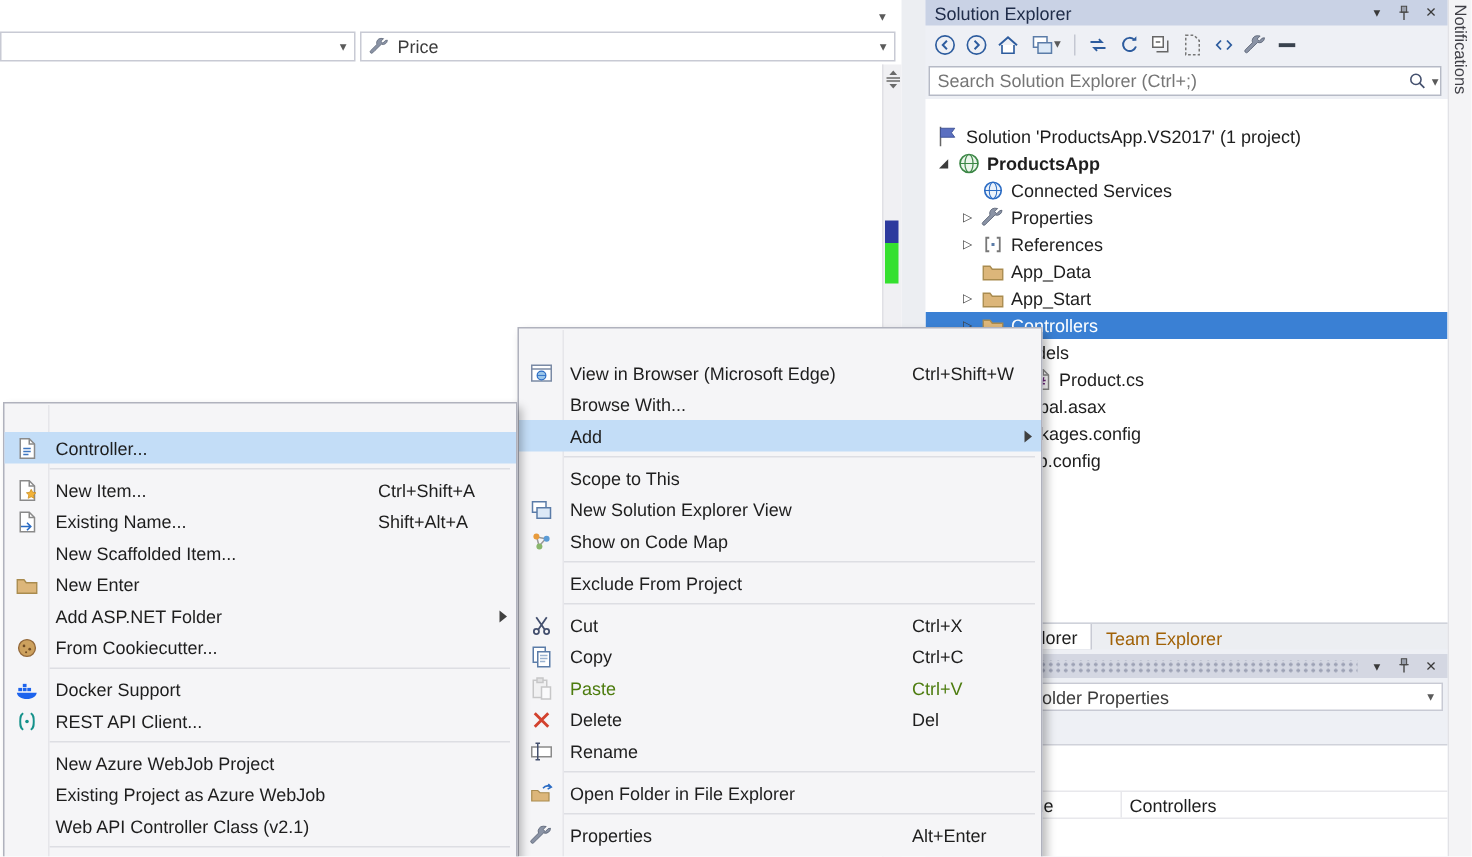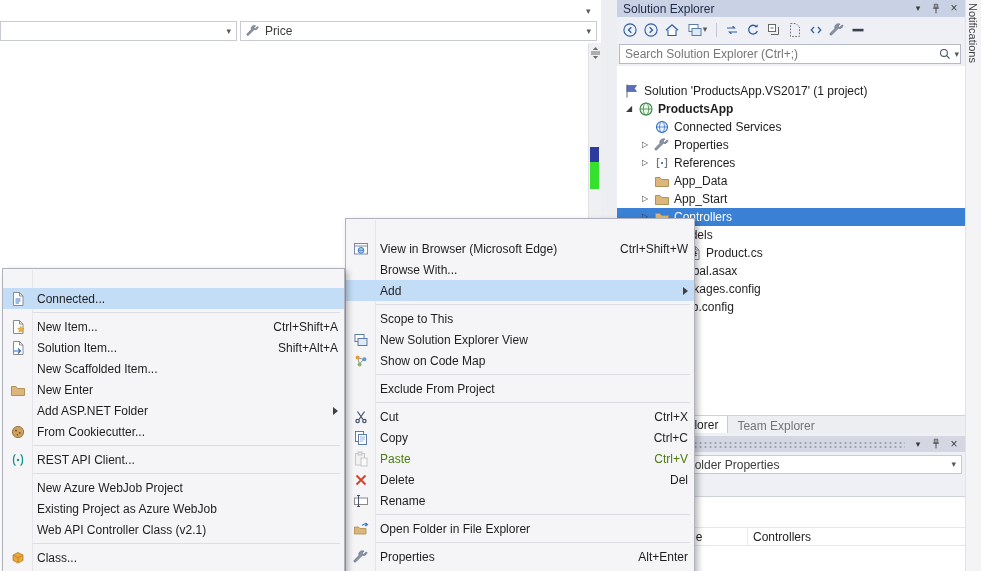--- a/index.html
+++ b/index.html
@@ -38,21 +38,21 @@
   .trow{height:18px;display:flex;align-items:center;white-space:nowrap;}
   .trow .exp{width:16px;flex:0 0 16px;text-align:center;font-size:8px;color:#3c3c3c;line-height:18px;}
   .trow .ticon{width:18px;flex:0 0 18px;display:flex;justify-content:center;}
   .trow .tlabel{margin-left:3px;}
   .ind0{padding-left:6px;} .ind1{padding-left:4px;} .ind2{padding-left:20px;} .ind3{padding-left:52px;}
   .trow.bold .tlabel{font-weight:bold;}
   .trow.sel{background:#3a80d4;color:#fff;}
 
   
   .tabstrip{left:617px;top:415px;width:348px;height:18px;border-top:1px solid #cfd2da;display:flex;align-items:stretch;background:#eceef2;}
-  .tab{padding:1px 9px 0 9px;display:flex;align-items:center;color:#737373;}
+  .tab{padding:1px 9px 0 9px;display:flex;align-items:center;color:#a16207;}
   .tab.active{background:#fff;border-left:1px solid #c8cad4;border-right:1px solid #c8cad4;border-bottom:1px solid #c8cad4;color:#1e1e1e;}
 
   
   .props{left:617px;top:433px;width:348px;height:138px;background:#eef0f5;}
   .propcaption{position:absolute;left:0;top:3px;width:100%;height:16px;display:flex;align-items:center;background:#d4d7e2;}
   .propcaption .ttl{padding-left:5px;color:#2a2a2a;white-space:nowrap;}
   .gripdots{flex:1;height:9px;margin:0 6px;
             background-image:radial-gradient(circle,#9da2b5 1px,transparent 1.2px);
             background-size:5px 4px;background-position:0 1px;}
   .objcombo{position:absolute;left:3px;top:22px;width:342px;height:19px;}
@@ -60,21 +60,21 @@
   .prow{position:absolute;left:0;top:30px;width:100%;height:19px;display:flex;border-top:1px solid #e8e8ec;border-bottom:1px solid #e8e8ec;box-sizing:border-box;align-items:center;}
   .prow .pname{width:131px;flex:0 0 131px;padding-left:16px;box-sizing:border-box;border-right:1px solid #e8e8ec;height:100%;display:flex;align-items:center;}
   .prow .pval{padding-left:5px;}
 
   
   .menu{background:#f5f5f7;border:1px solid #b0b2bd;box-shadow:3px 3px 6px rgba(0,0,0,.28);padding:19px 0;box-sizing:border-box;z-index:10;}
   .menu .vline{position:absolute;left:29px;top:1px;bottom:1px;width:1px;background:#e6e6ea;}
   .mi{height:21px;display:flex;align-items:center;padding-right:6px;position:relative;}
   .mi .ic{width:30px;flex:0 0 30px;display:flex;justify-content:center;}
   .mi .lbl{margin-left:4px;flex:1;white-space:nowrap;}
-  .mi .sc{white-space:nowrap;text-align:right;}
+  .mi .sc{white-space:nowrap;text-align:left;}
   .m-main .sc{width:80px;flex:0 0 80px;}
   .m-sub  .sc{width:86px;flex:0 0 86px;}
   .mi .subarw{position:absolute;right:6px;top:7px;width:0;height:0;border-left:5px solid #404040;border-top:4px solid transparent;border-bottom:4px solid transparent;}
   .mi.hl{background:#c3ddf7;}
   .mi.dis .lbl,.mi.dis .sc{color:#4d7c0f;}
   .mi.dis .ic svg{opacity:.5;}
   .msep{height:1px;background:#dddee3;margin:3px 4px 3px 30px;}
 </style>
 </head>
 <body>
@@ -637,40 +637,40 @@
 
   <div class="abs menu m-sub" style="left:2px;top:268px;width:343px;">
     <div class="vline"></div>
 
     <div class="mi hl">
       <span class="ic">
           <svg class="i16">
             <use href="#s-pagelines"></use>
           </svg>
         </span>
-      <span class="lbl">Connected...</span>
+      <span class="lbl">Controller...</span>
       <span class="sc"></span>
     </div>
     <div class="msep"></div>
     <div class="mi">
       <span class="ic">
           <svg class="i16">
             <use href="#s-star"></use>
           </svg>
         </span>
       <span class="lbl">New Item...</span>
       <span class="sc">Ctrl+Shift+A</span>
     </div>
     <div class="mi">
       <span class="ic">
           <svg class="i16">
             <use href="#s-pagearrow"></use>
           </svg>
         </span>
-      <span class="lbl">Solution Item...</span>
+      <span class="lbl">Existing Name...</span>
       <span class="sc">Shift+Alt+A</span>
     </div>
     <div class="mi">
       <span class="ic"></span>
       <span class="lbl">New Scaffolded Item...</span>
       <span class="sc"></span>
     </div>
     <div class="mi">
       <span class="ic">
           <svg class="i16">
@@ -692,20 +692,29 @@
             <use href="#s-cookie"></use>
           </svg>
         </span>
       <span class="lbl">From Cookiecutter...</span>
       <span class="sc"></span>
     </div>
     <div class="msep"></div>
     <div class="mi">
       <span class="ic">
           <svg class="i16">
+            <use href="#s-docker"></use>
+          </svg>
+        </span>
+      <span class="lbl">Docker Support</span>
+      <span class="sc"></span>
+    </div>
+    <div class="mi">
+      <span class="ic">
+          <svg class="i16">
             <use href="#s-rest"></use>
           </svg>
         </span>
       <span class="lbl">REST API Client...</span>
       <span class="sc"></span>
     </div>
     <div class="msep"></div>
     <div class="mi">
       <span class="ic"></span>
       <span class="lbl">New Azure WebJob Project</span>

